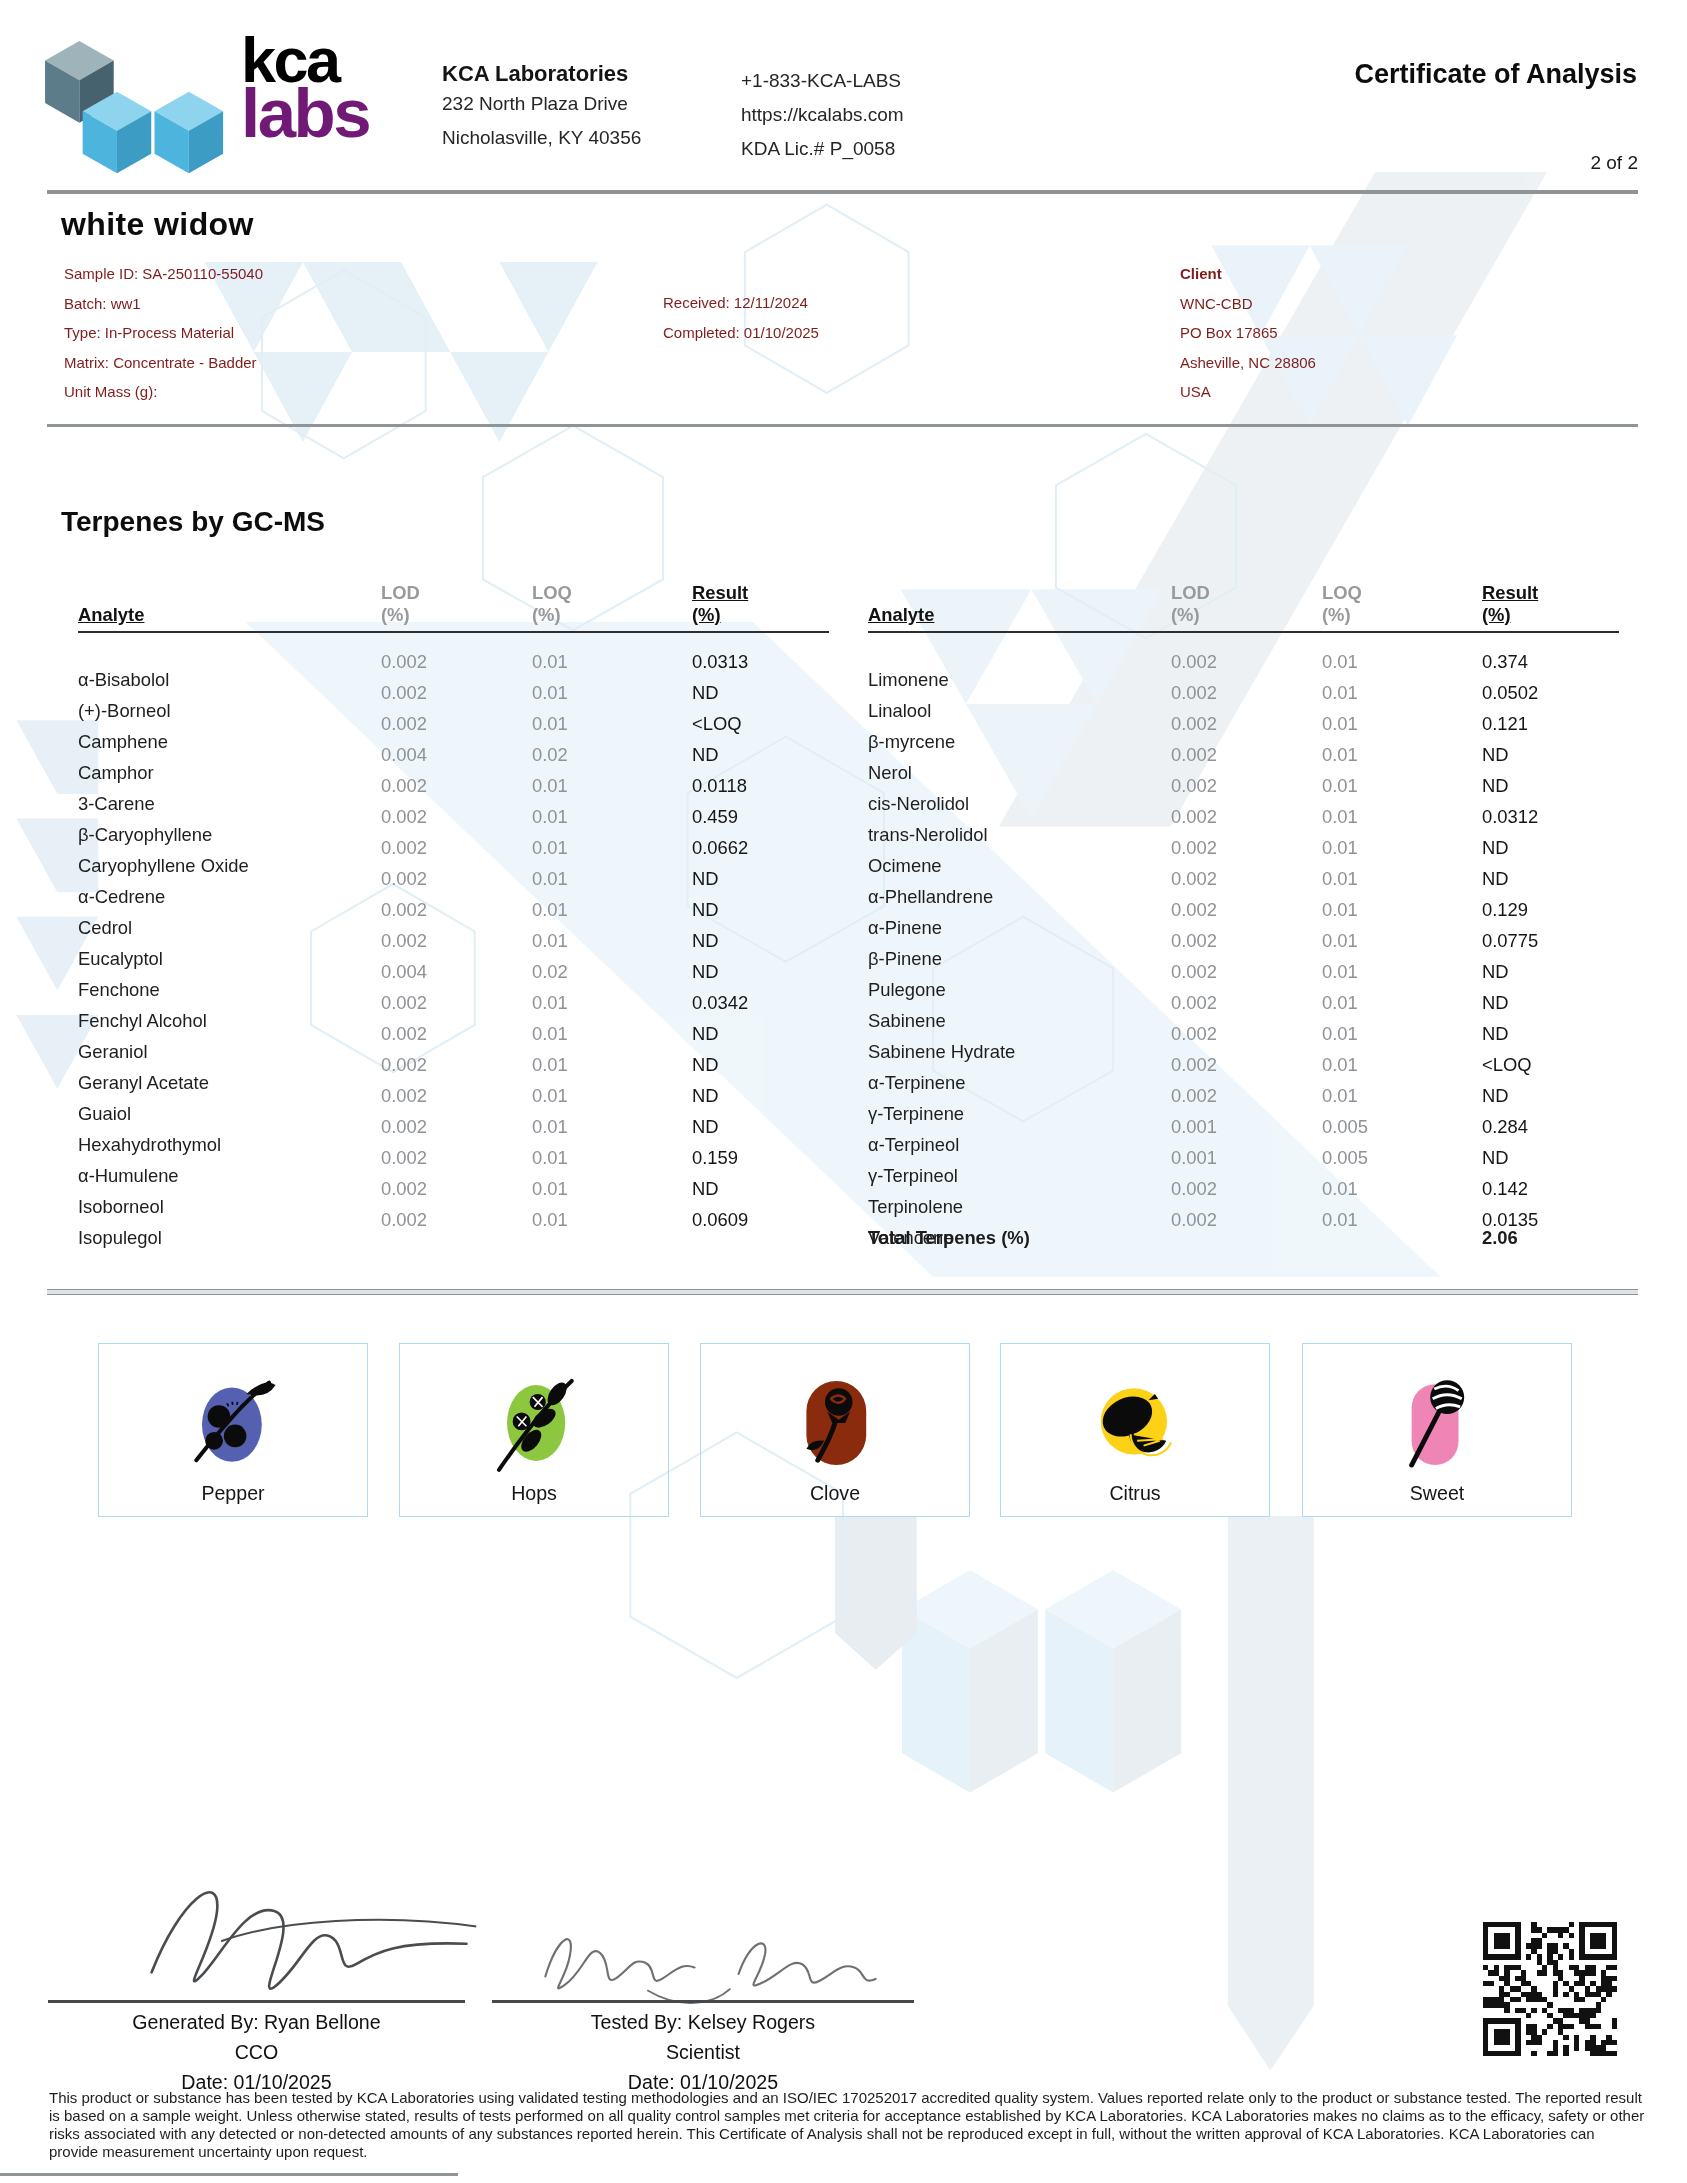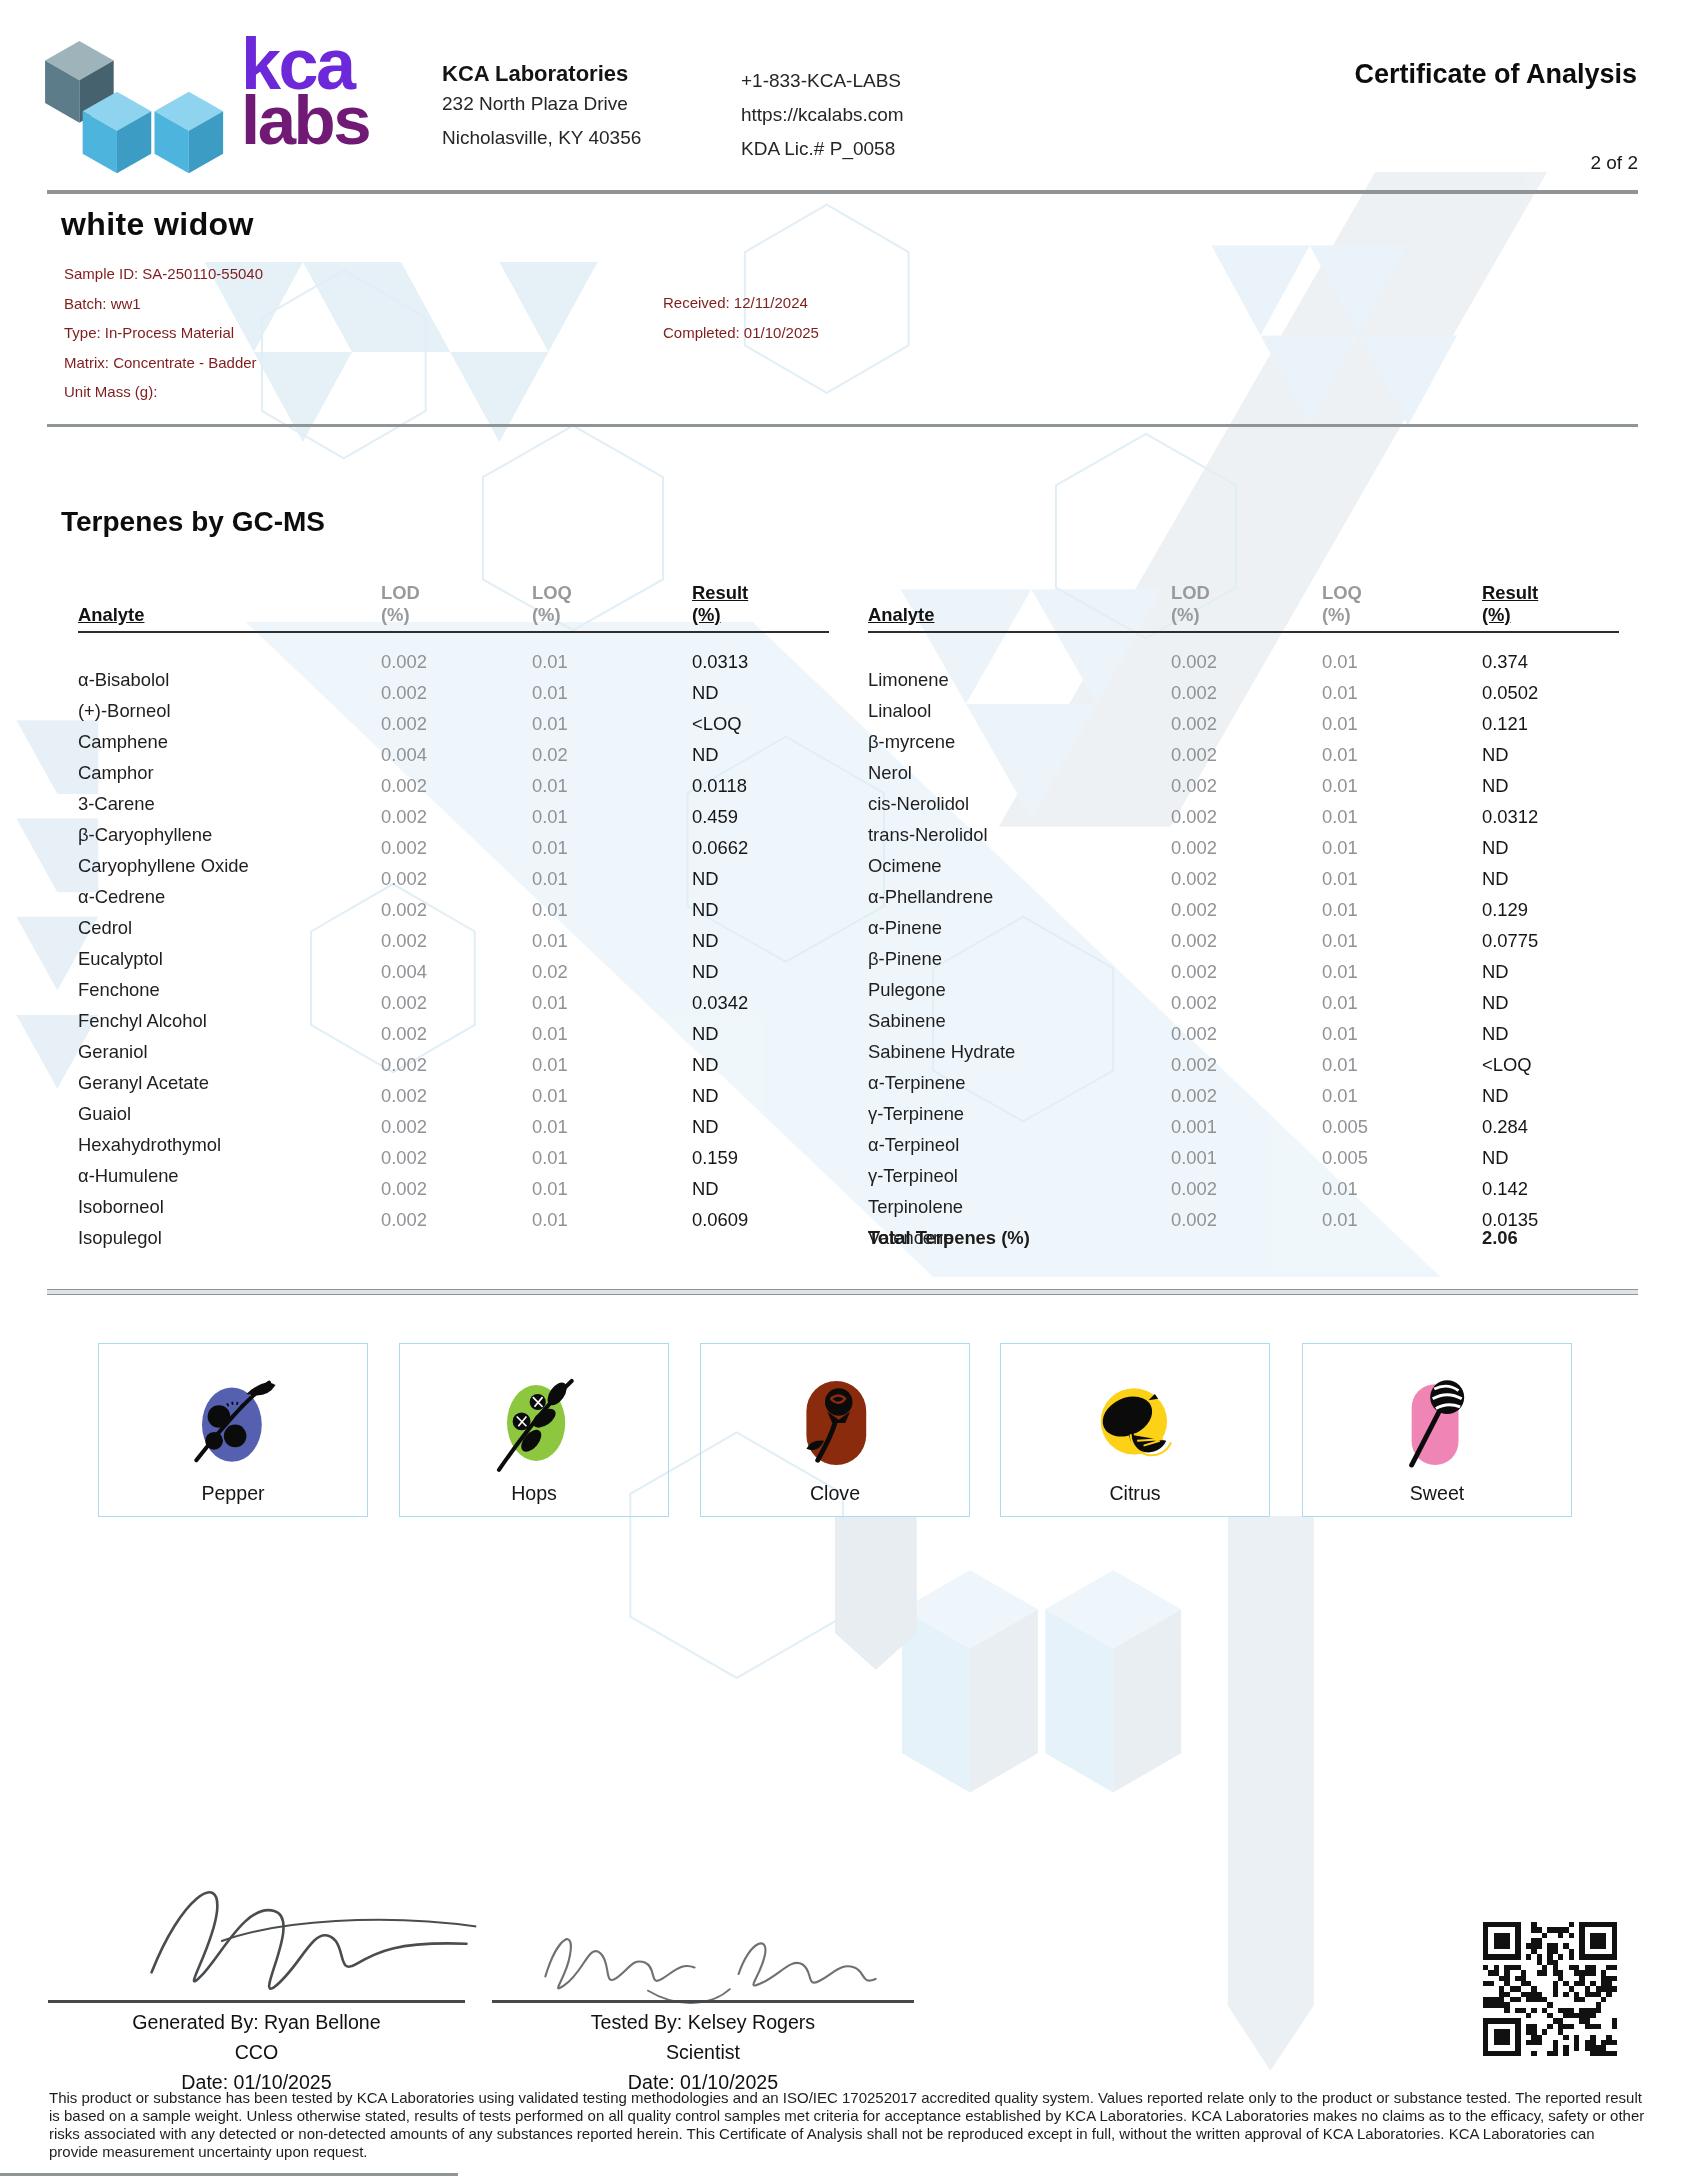--- a/index.html
+++ b/index.html
@@ -3,21 +3,21 @@
 <meta charset="utf-8">
 <style>
   html,body{margin:0;padding:0;background:#ffffff;}
   .page{position:relative;width:1687px;height:2183px;background:#ffffff;overflow:hidden;
         font-family:"Liberation Sans", sans-serif;color:#1c1c1c;}
   .wm{position:absolute;inset:0;z-index:0;pointer-events:none;}
   .fg{position:absolute;z-index:1;}
 
   
   .kca-word{font-weight:800;letter-spacing:-2.5px;line-height:.88;}
-  .kca-top{font-size:72px;color:#6d28d9;}
+  .kca-top{font-size:63px;color:#000000;}
   .kca-bot{font-size:69px;color:#701a75;margin-top:-4.9px;}
   .lab-name{font-size:22px;font-weight:700;color:#141414;}
   .hdr-line{font-size:19px;color:#262626;line-height:34px;}
   .cert-title{font-size:27px;font-weight:700;color:#0d0d0d;text-align:right;}
   .page-no{font-size:19px;color:#1a1a1a;text-align:right;}
   .rule{background:#8f9497;}
 
   
   .prod-title{font-size:32px;font-weight:700;color:#0c0c0c;letter-spacing:0.4px;}
   .info{font-size:15px;color:#7f1d1d;line-height:29.5px;}
@@ -155,20 +155,27 @@
     <div>Type: In-Process Material</div>
     <div>Matrix: Concentrate - Badder</div>
     <div>Unit Mass (g):</div>
   </div>
 
   <div class="fg info" style="left:663px;top:288px">
     <div>Received: 12/11/2024</div>
     <div>Completed: 01/10/2025</div>
   </div>
 
+  <div class="fg info" style="left:1180px;top:259px">
+    <div class="client-label">Client</div>
+    <div>WNC-CBD</div>
+    <div>PO Box 17865</div>
+    <div>Asheville, NC 28806</div>
+    <div>USA</div>
+  </div>
 
   <div class="fg rule" style="left:47px;top:424px;width:1591px;height:3.3px"></div>
 
   <div class="fg section-title" style="left:61px;top:506px">Terpenes by GC-MS</div>
 
   <div class="ttable fg" style="left:78px;top:565px">
     <div class="thead">
       <span class="h-dark">Analyte</span>
       <span class="h-gray h2"><span>LOD</span><br><span>(%)</span></span>
       <span class="h-gray h2"><span>LOQ</span><br><span>(%)</span></span>

